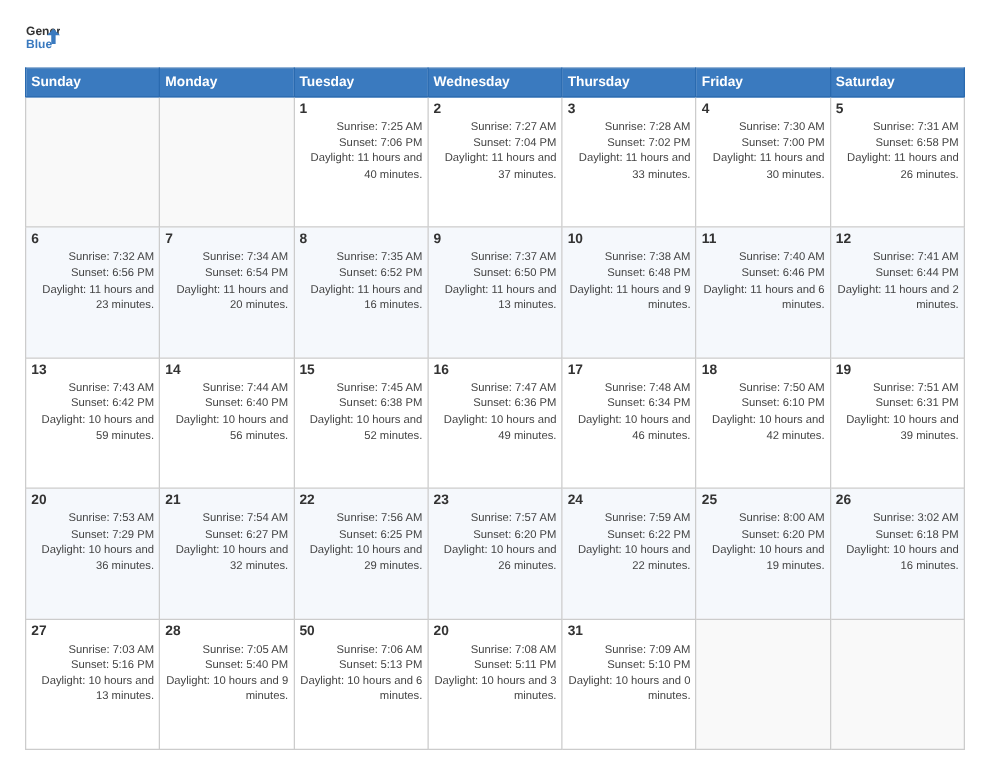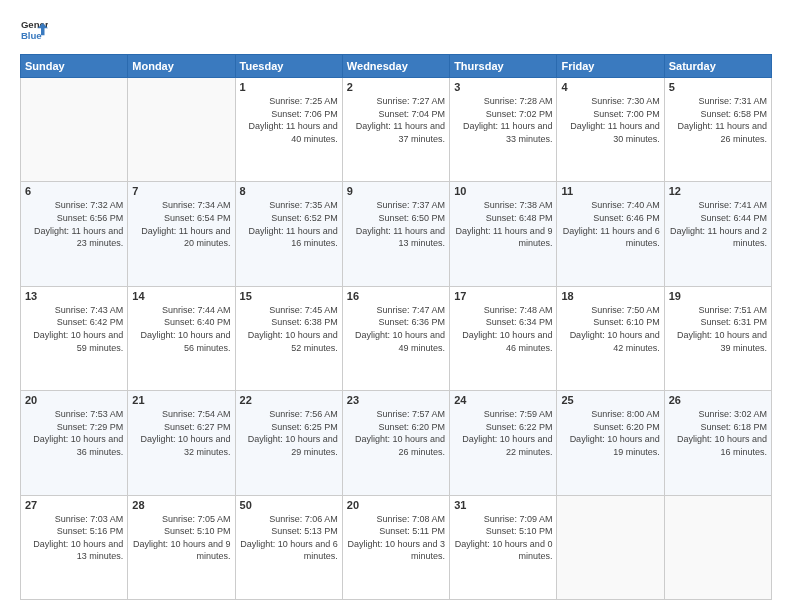--- a/index.html
+++ b/index.html
@@ -292,21 +292,21 @@
         <tr>
           <td>
             <span class="day-num">27</span>
             <div class="day-info">Sunrise: 7:03 AM
 Sunset: 5:16 PM
 Daylight: 10 hours and 13 minutes.</div>
           </td>
           <td>
             <span class="day-num">28</span>
             <div class="day-info">Sunrise: 7:05 AM
-Sunset: 5:10 PM
+Sunset: 5:40 PM
 Daylight: 10 hours and 9 minutes.</div>
           </td>
           <td>
             <span class="day-num">50</span>
             <div class="day-info">Sunrise: 7:06 AM
 Sunset: 5:13 PM
 Daylight: 10 hours and 6 minutes.</div>
           </td>
           <td>
             <span class="day-num">20</span>

